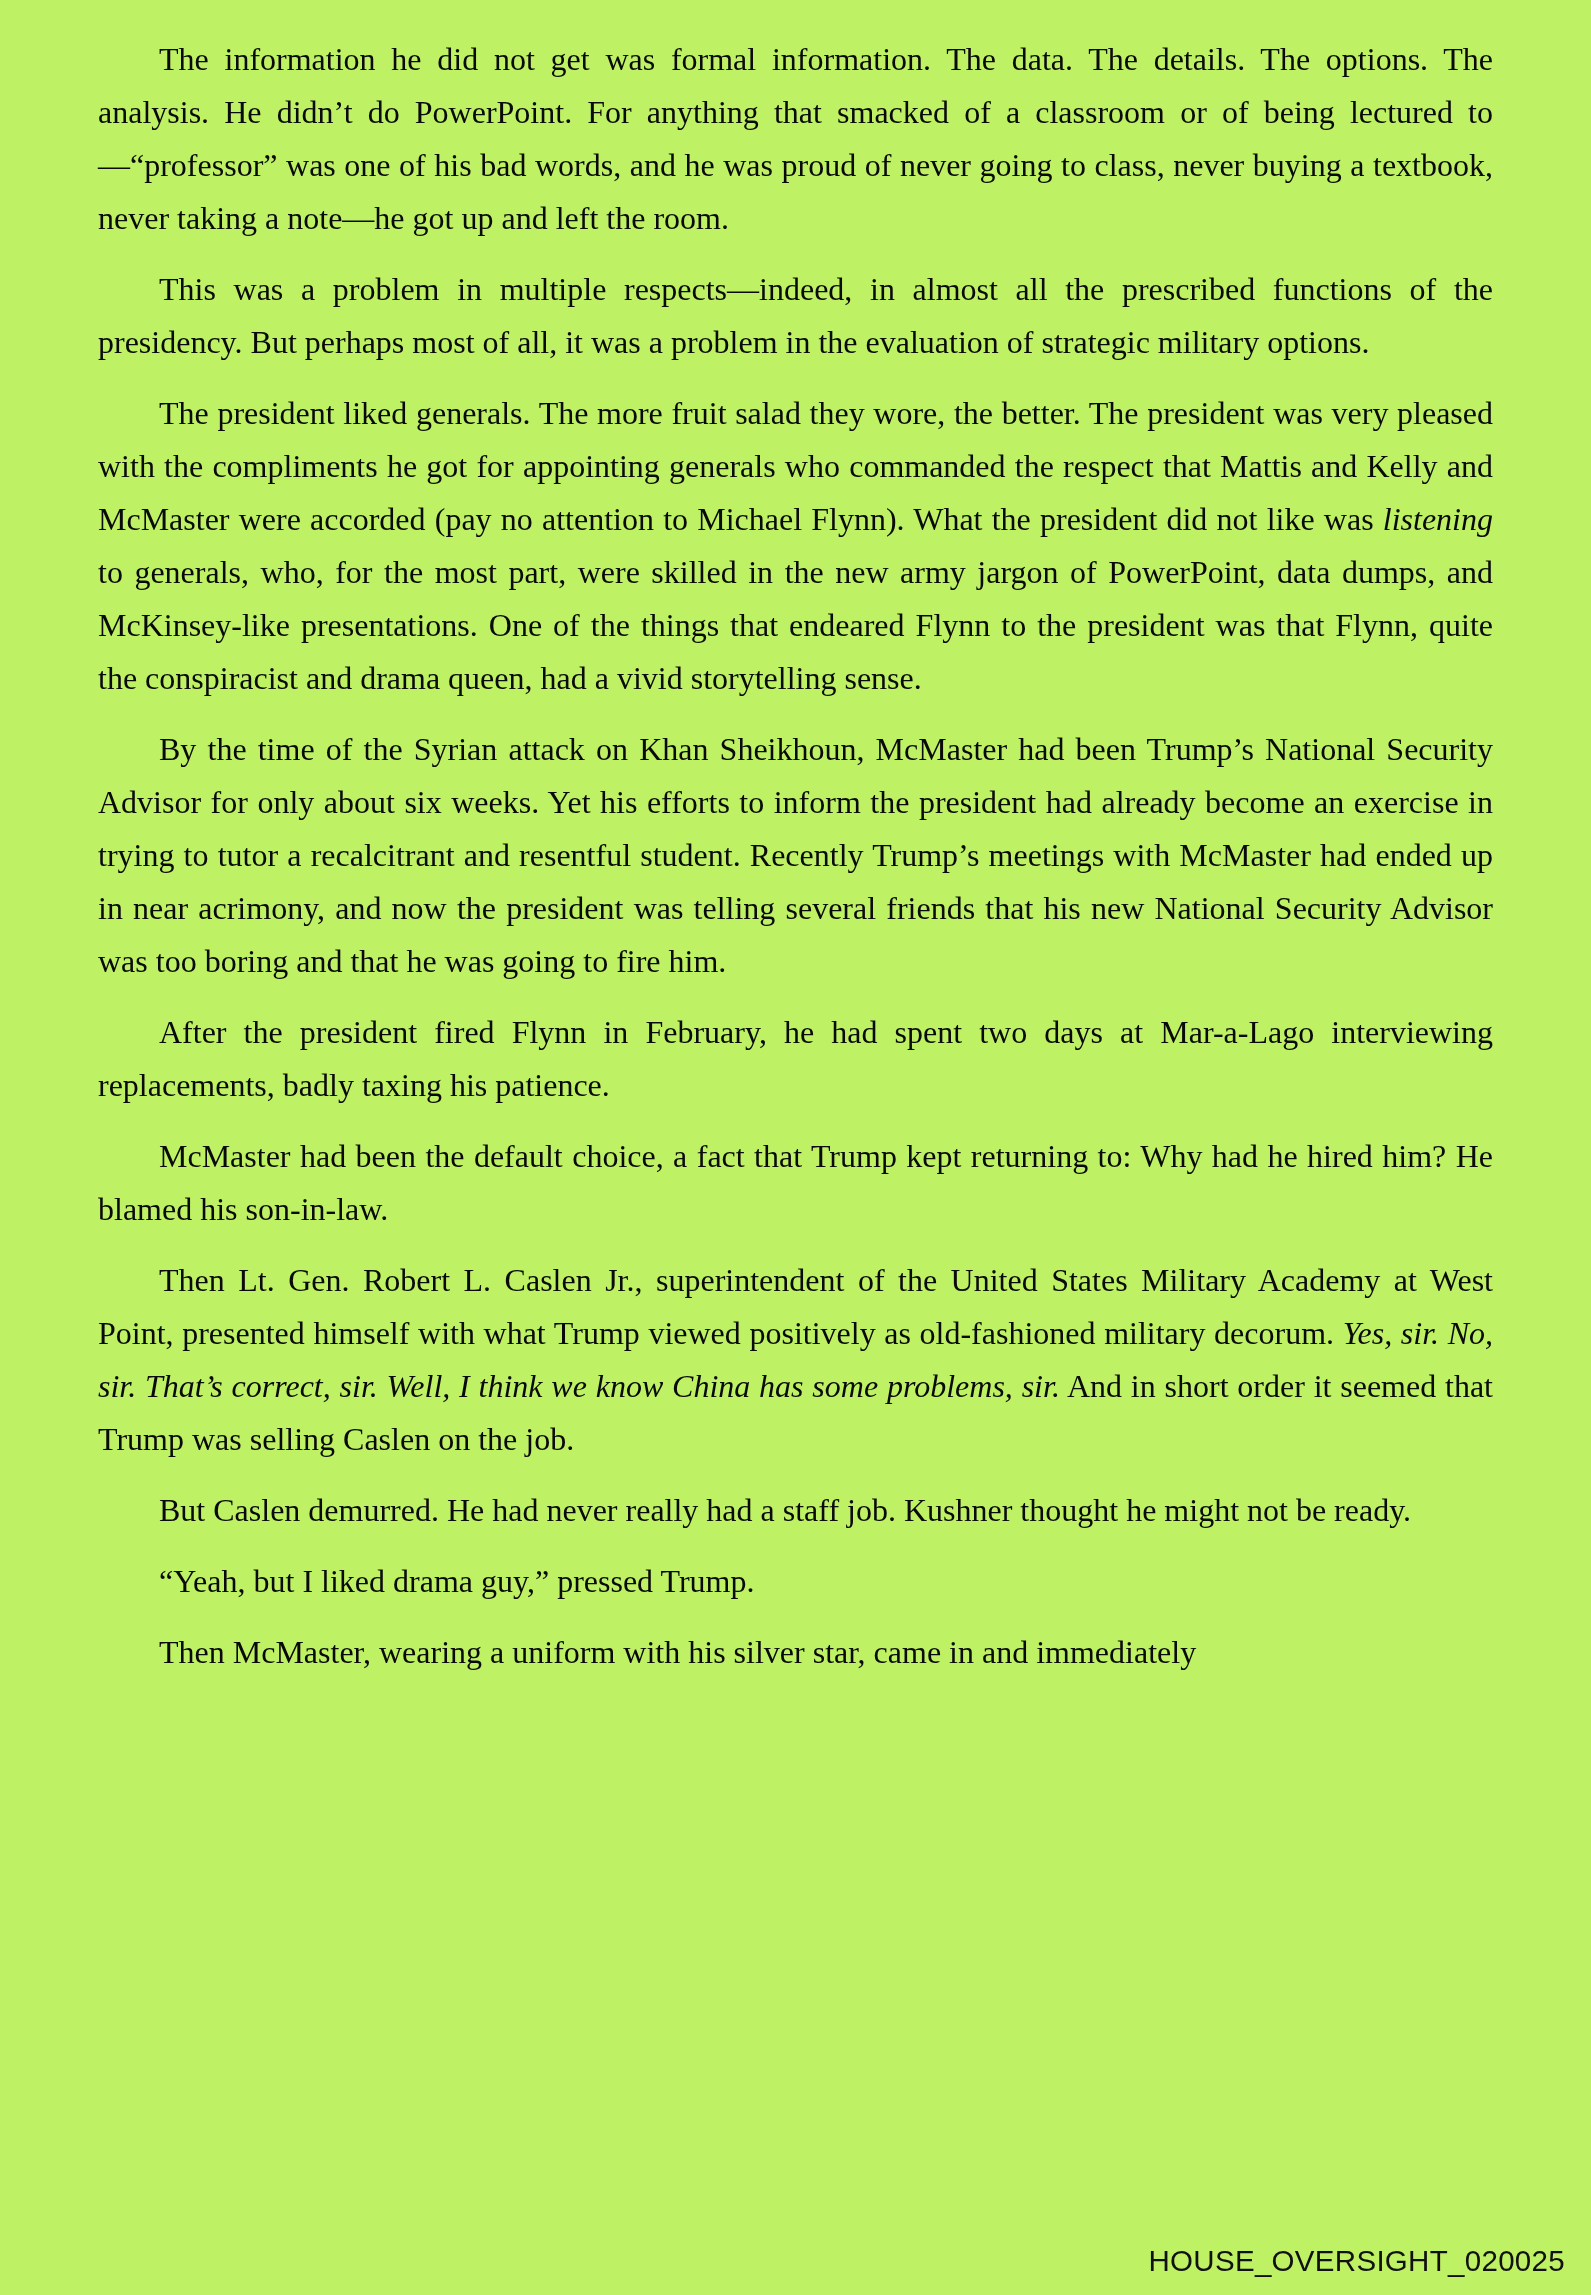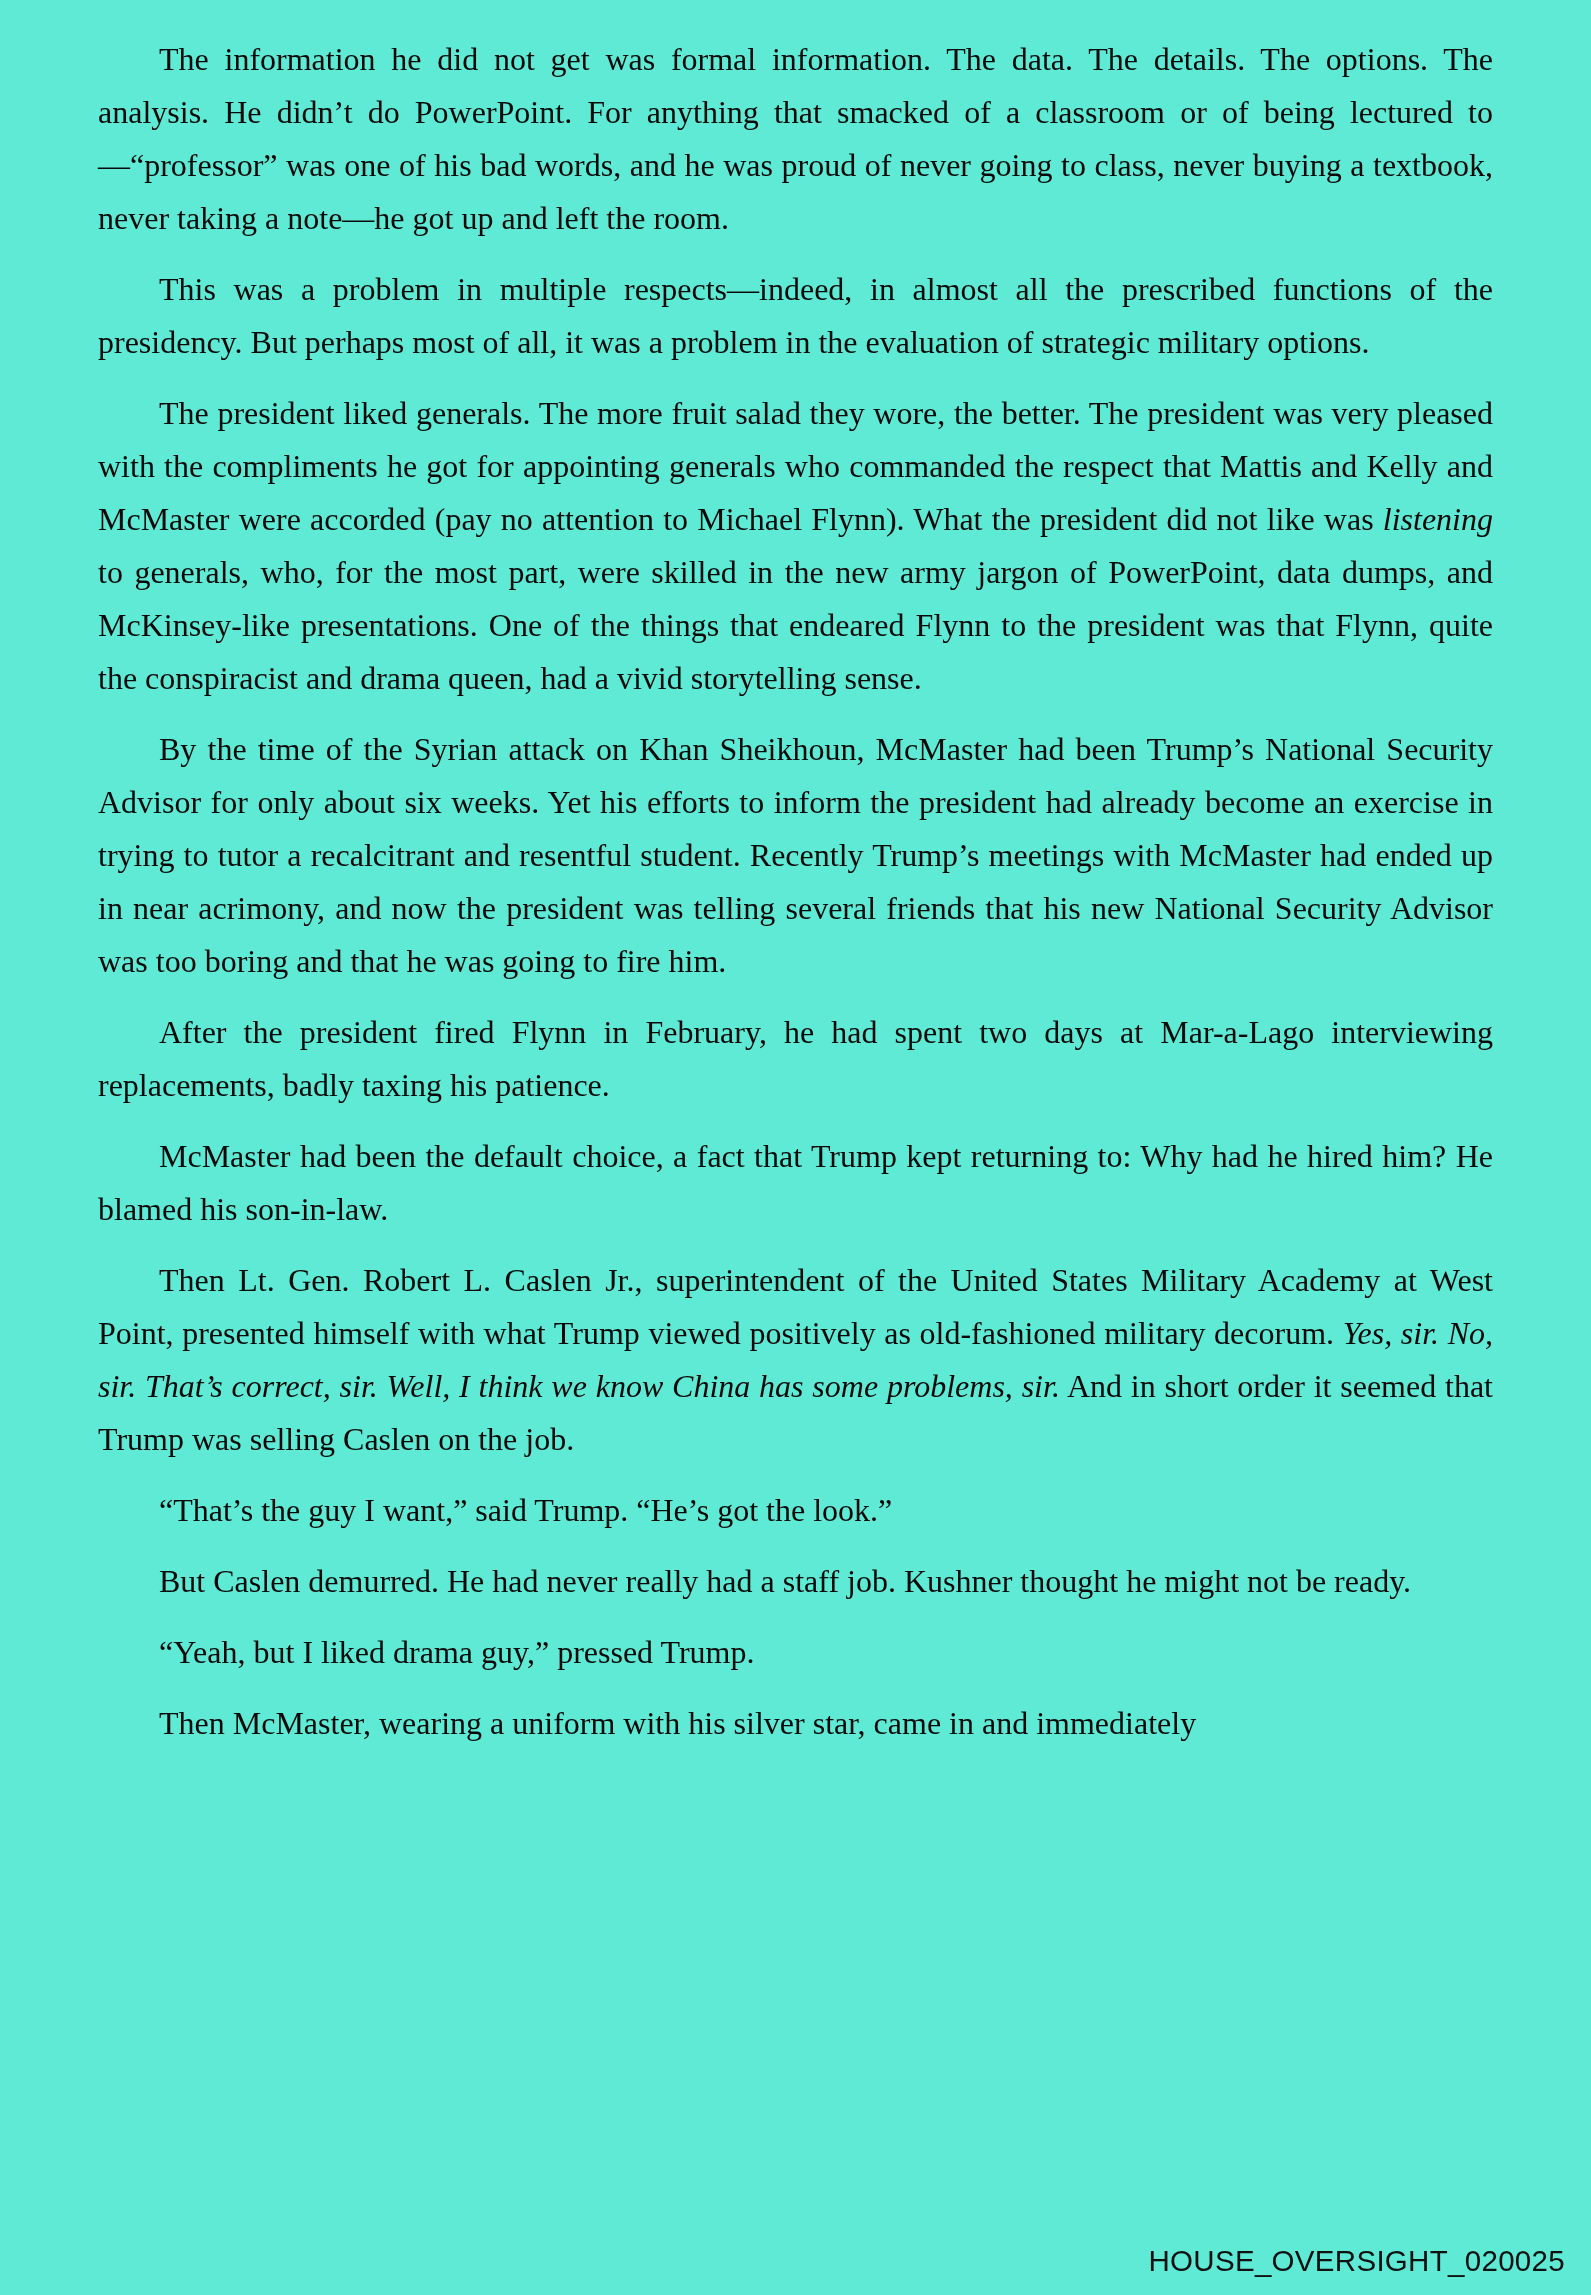--- a/index.html
+++ b/index.html
@@ -4,21 +4,21 @@
 <style>
   html, body {
     margin: 0;
     padding: 0;
     background: #ffffff;
   }
   .page {
     position: relative;
     width: 1592px;
     height: 2295px;
-    background: #5eead4;
+    background: #bef264;
     overflow: hidden;
     font-family: "Liberation Serif", serif;
     color: #000000;
   }
   .text-block {
     position: absolute;
     left: 98px;
     top: 33px;
     width: 1395px;
   }
@@ -54,20 +54,19 @@
 
 <div class="page">
   <div class="text-block">
       <p class="para"><span>The information he did not get was formal information. The data. The details. The options. The analysis. He didn’t do PowerPoint. For anything that smacked of a classroom or of being lectured to—“professor” was one of his bad words, and he was proud of never going to class, never buying a textbook, never taking a note—he got up and left the room.</span></p>
       <p class="para"><span>This was a problem in multiple respects—indeed, in almost all the prescribed functions of the presidency. But perhaps most of all, it was a problem in the evaluation of strategic military options.</span></p>
       <p class="para"><span>The president liked generals. The more fruit salad they wore, the better. The president was very pleased with the compliments he got for appointing generals who commanded the respect that Mattis and Kelly and McMaster were accorded (pay no attention to Michael Flynn). What the president did not like was </span><span class="italic">listening</span><span> to generals, who, for the most part, were skilled in the new army jargon of PowerPoint, data dumps, and McKinsey-like presentations. One of the things that endeared Flynn to the president was that Flynn, quite the conspiracist and drama queen, had a vivid storytelling sense.</span></p>
       <p class="para"><span>By the time of the Syrian attack on Khan Sheikhoun, McMaster had been Trump’s National Security Advisor for only about six weeks. Yet his efforts to inform the president had already become an exercise in trying to tutor a recalcitrant and resentful student. Recently Trump’s meetings with McMaster had ended up in near acrimony, and now the president was telling several friends that his new National Security Advisor was too boring and that he was going to fire him.</span></p>
       <p class="para"><span>After the president fired Flynn in February, he had spent two days at Mar-a-Lago interviewing replacements, badly taxing his patience.</span></p>
       <p class="para"><span>McMaster had been the default choice, a fact that Trump kept returning to: Why had he hired him? He blamed his son-in-law.</span></p>
       <p class="para"><span>Then Lt. Gen. Robert L. Caslen Jr., superintendent of the United States Military Academy at West Point, presented himself with what Trump viewed positively as old-fashioned military decorum. </span><span class="italic">Yes, sir. No, sir. That’s correct, sir. Well, I think we know China has some problems, sir.</span><span> And in short order it seemed that Trump was selling Caslen on the job.</span></p>
-      <p class="para"><span>“That’s the guy I want,” said Trump. “He’s got the look.”</span></p>
       <p class="para"><span>But Caslen demurred. He had never really had a staff job. Kushner thought he might not be ready.</span></p>
       <p class="para"><span>“Yeah, but I liked drama guy,” pressed Trump.</span></p>
       <p class="para"><span>Then McMaster, wearing a uniform with his silver star, came in and immediately</span></p>
     </div>
   <div class="bates">HOUSE_OVERSIGHT_020025</div>
 </div>
 
 
 </body></html>

